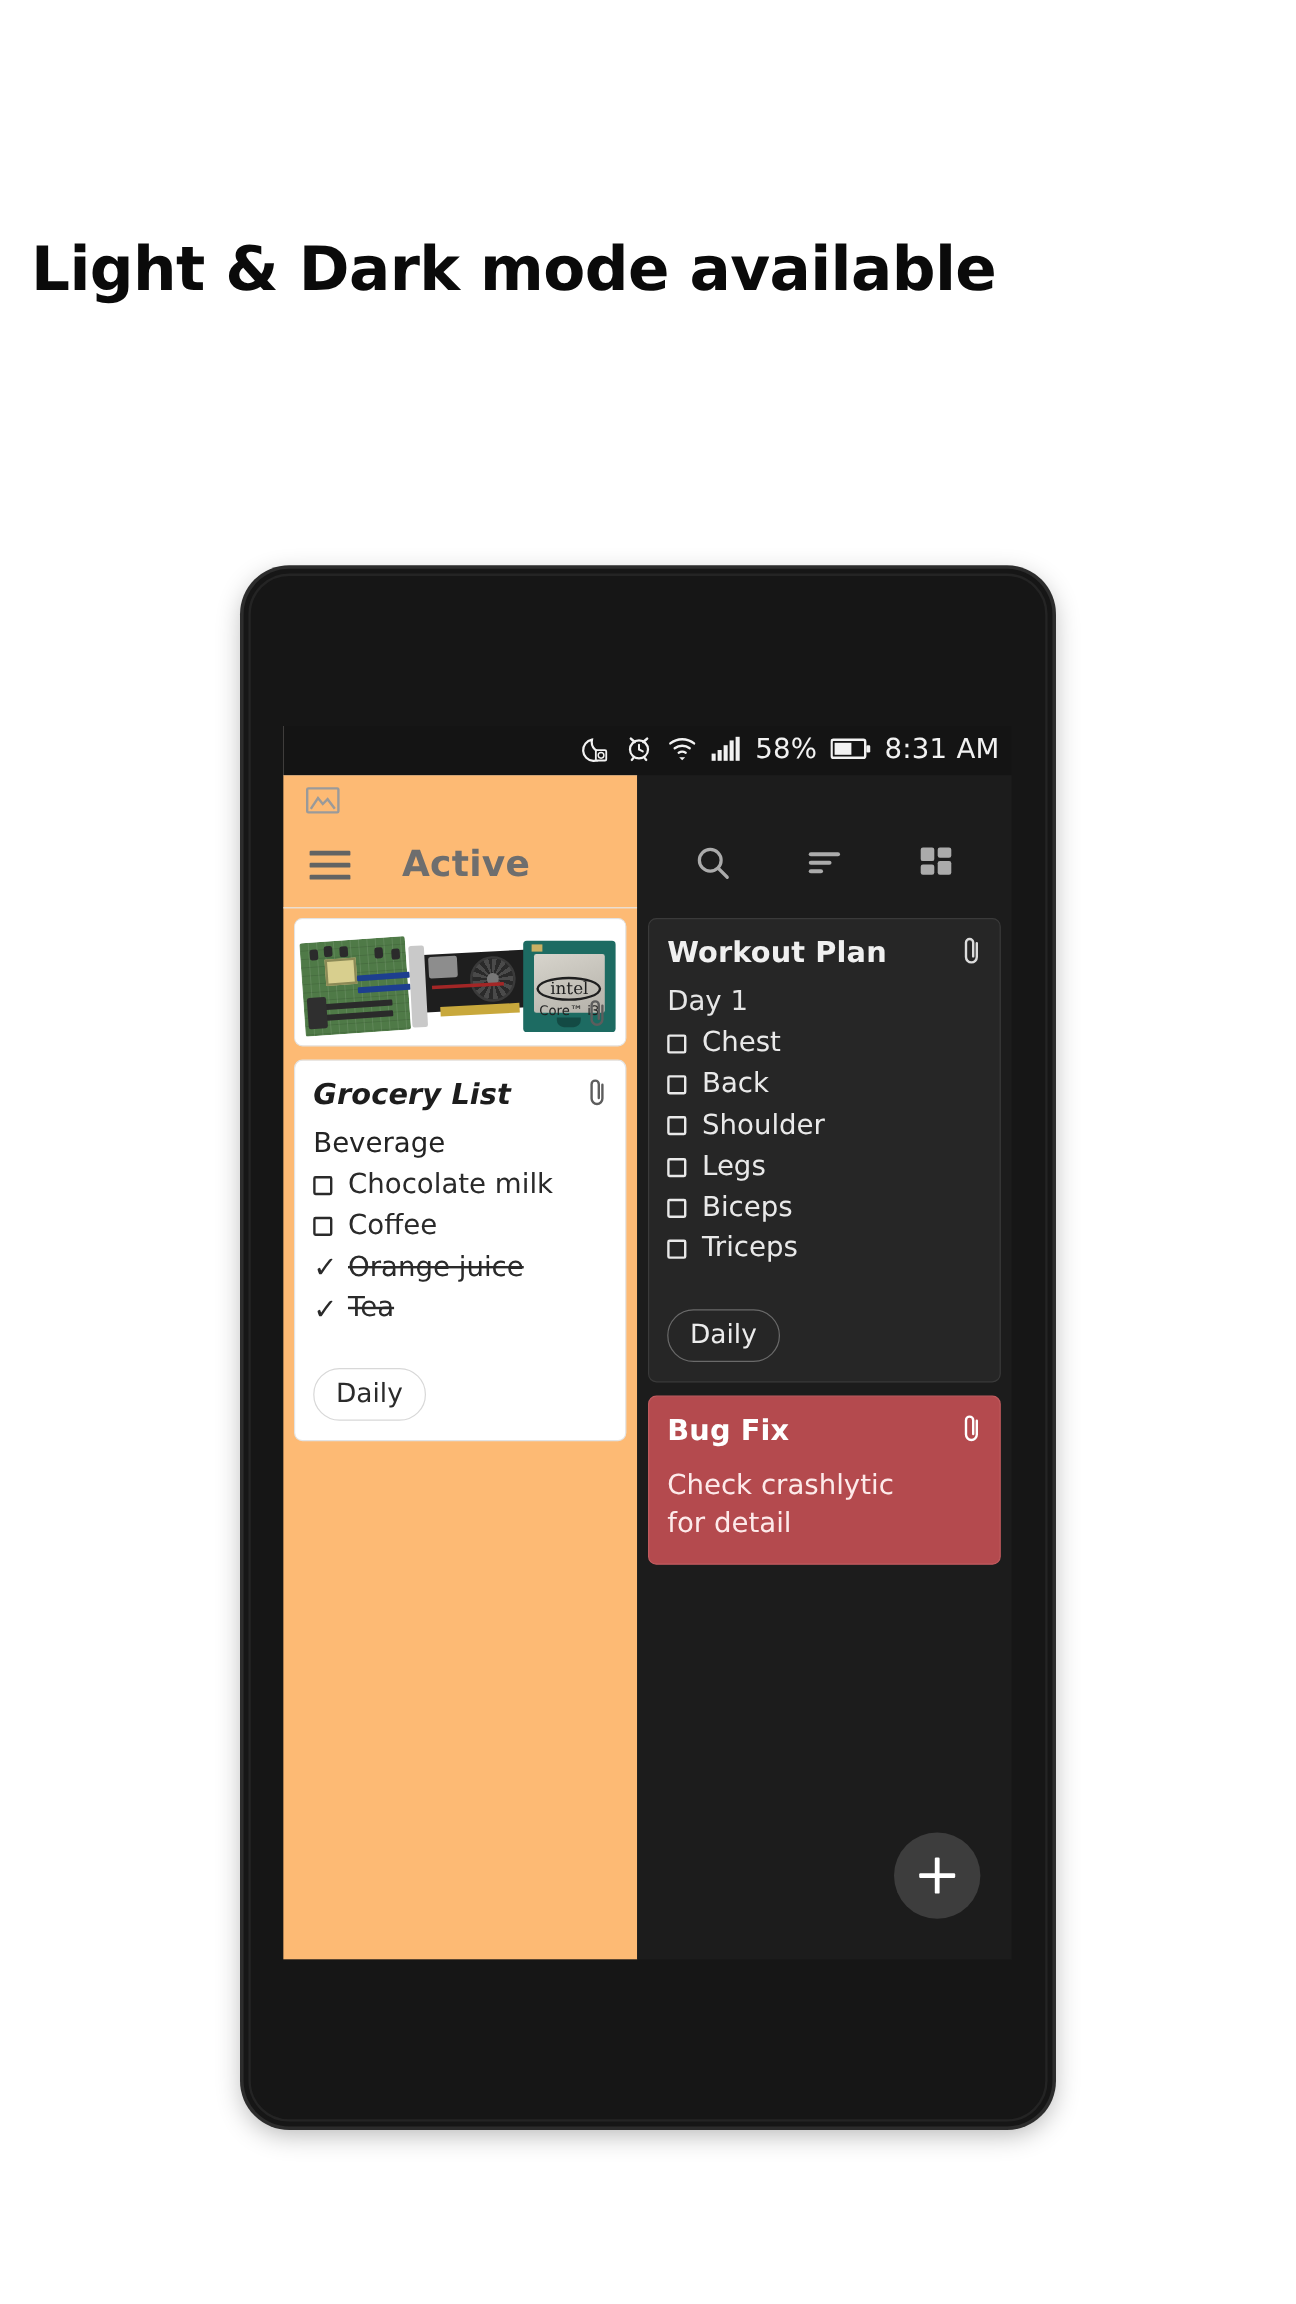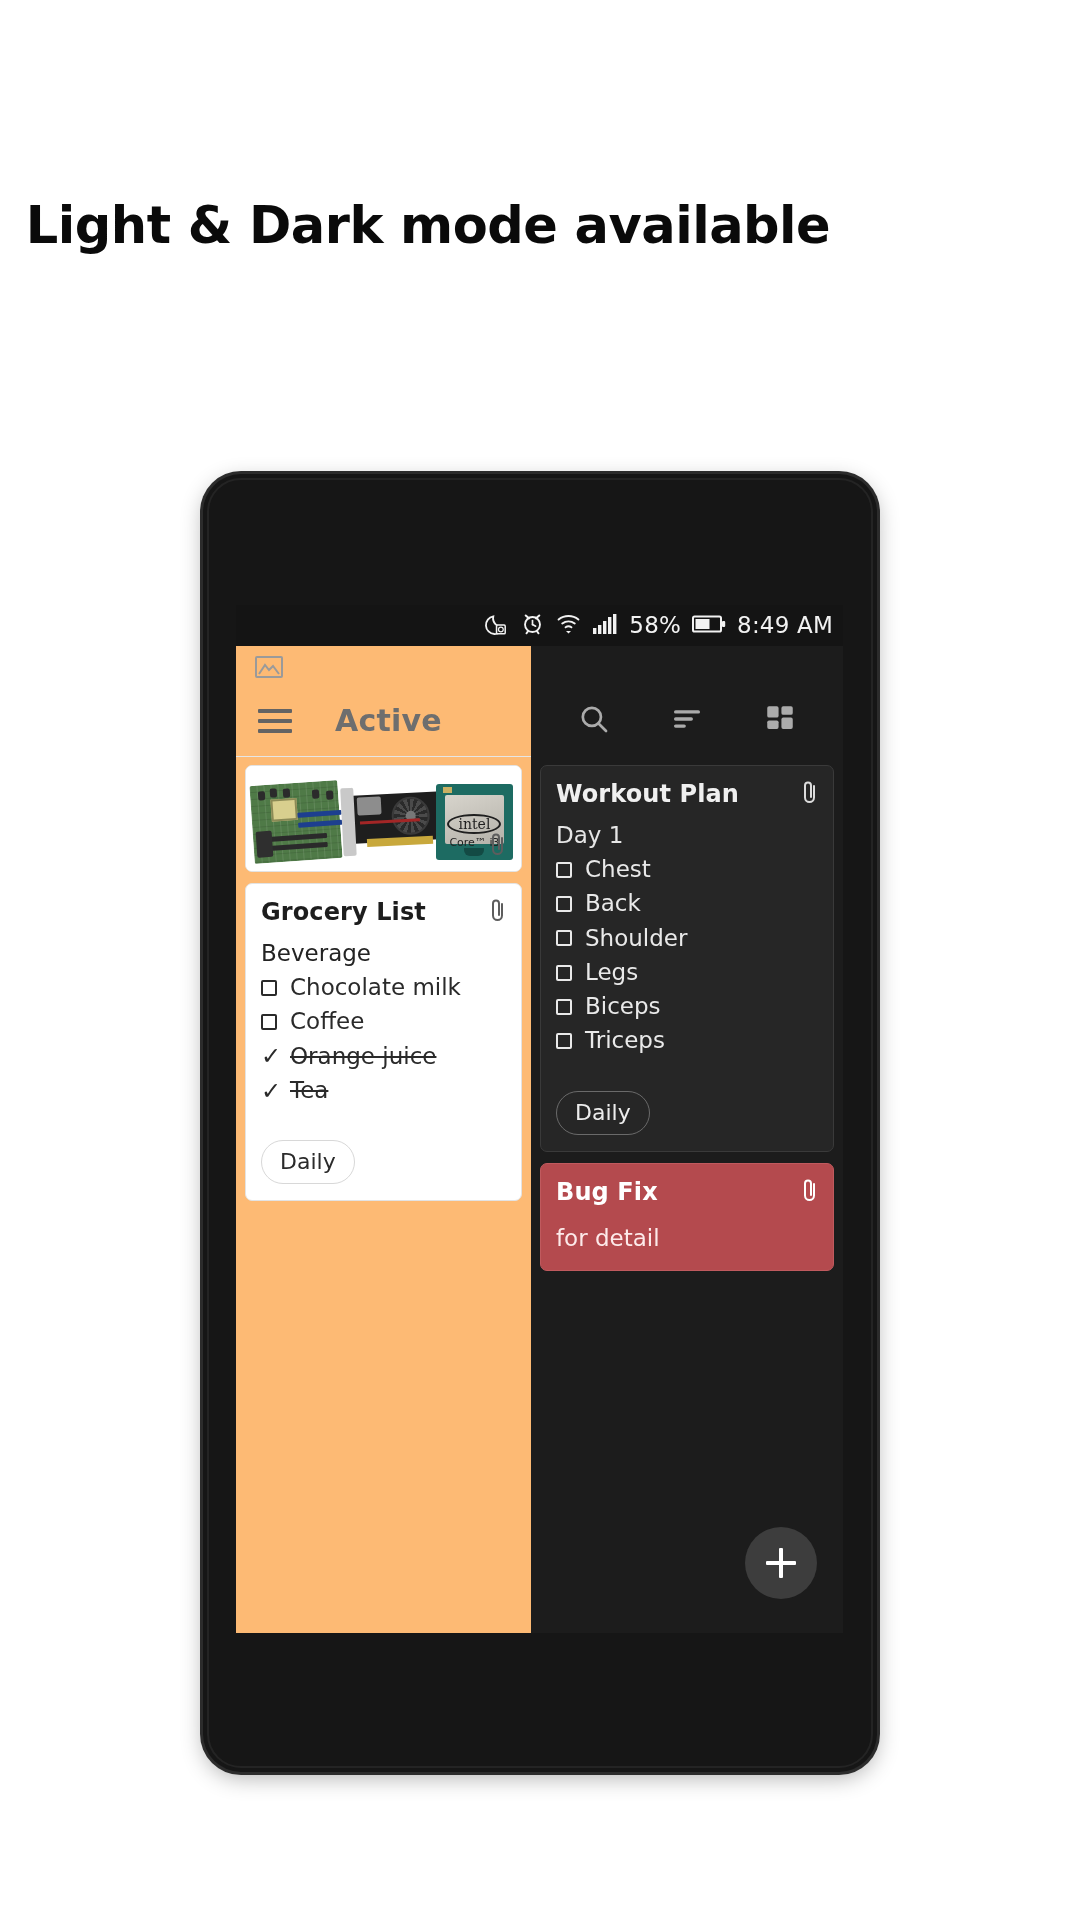--- a/index.html
+++ b/index.html
@@ -147,21 +147,21 @@
   .clip {
     position: absolute; top: 13px; right: 14px;
     width: 18px; height: 26px;
   }
 
   .card-title {
     font-size: 24px; font-weight: 700;
     letter-spacing: 0.1px;
     margin-bottom: 14px;
   }
-  .card.light .card-title { color: #1d1d1d; }
+  .card.light .card-title { color: #1d1d1d; font-style: italic; }
   .card.dark  .card-title { color: #f0f0f0; }
   .card.red   .card-title { color: #ffffff; margin-bottom: 16px; }
 
   .sub-label { font-size: 23px; margin-bottom: 9px; }
   .card.light .sub-label { color: #232323; }
   .card.dark  .sub-label { color: #e6e6e6; }
 
   .todo-row { display: flex; align-items: center; gap: 13px; margin-bottom: 9px; text-align: center; }
   .box {
     width: 16px; height: 16px; flex: 0 0 16px;
@@ -430,20 +430,21 @@
           <span class="chip">Daily</span>
         </div>
 
         <div class="card red">
           <div class="clip">
             <svg width="18" height="26" viewBox="0 0 18 26">
               <path d="M13 7 V18.5 a4.5 4.5 0 0 1 -9 0 V6.5 a3 3 0 0 1 6 0 V18" fill="none" stroke="#ffffff" stroke-width="2" stroke-linecap="round"></path>
             </svg>
           </div>
           <div class="card-title">Bug Fix</div>
+          <div class="body-text">Check crashlytic</div>
           <div class="body-text">for detail</div>
         </div>
 
       </div>
 
       <div class="fab">
         <span class="plus"></span>
       </div>
     </div>
   </div>
@@ -487,15 +488,15 @@
       </svg>
     </span>
     <span class="sb-text">58%</span>
     <span class="sb-ico">
       <svg width="34" height="20" viewBox="0 0 34 20">
         <rect x="1" y="2.5" width="28" height="15" rx="1.6" fill="none" stroke="#f2f2f2" stroke-width="2"></rect>
         <rect x="3.5" y="5" width="14" height="10" fill="#f2f2f2"></rect>
         <rect x="30" y="7" width="3.2" height="6" rx="1" fill="#f2f2f2"></rect>
       </svg>
     </span>
-    <span class="sb-text">8:49 AM</span>
+    <span class="sb-text">8:31 AM</span>
   </div>
 </div>
 
 </body></html>

